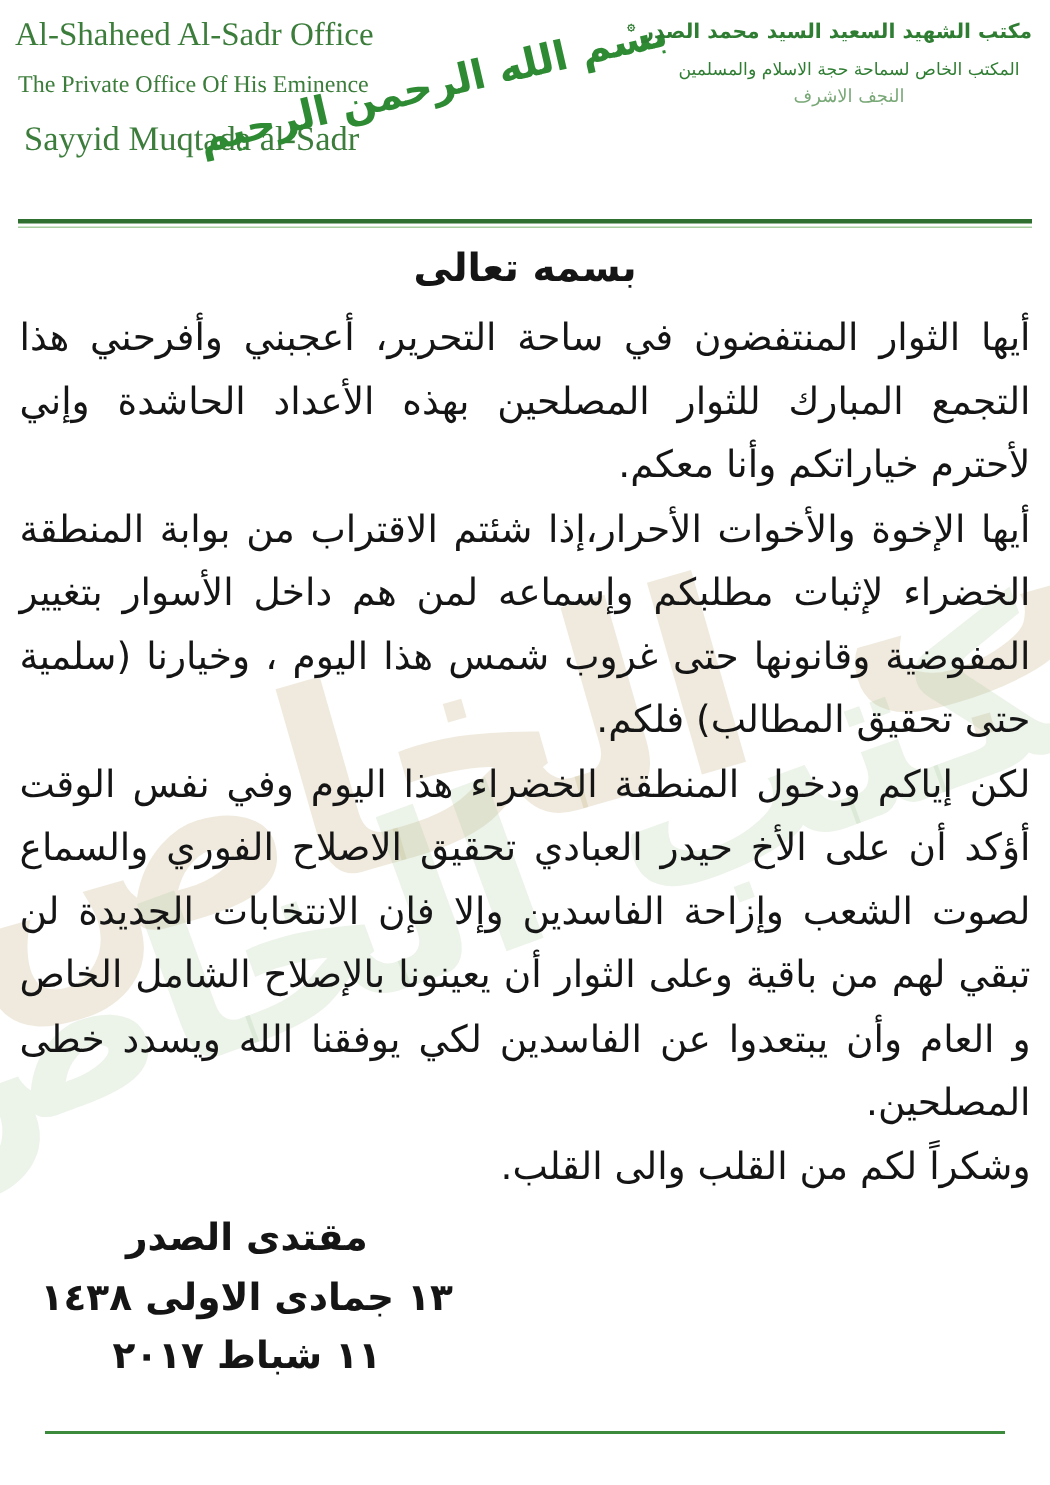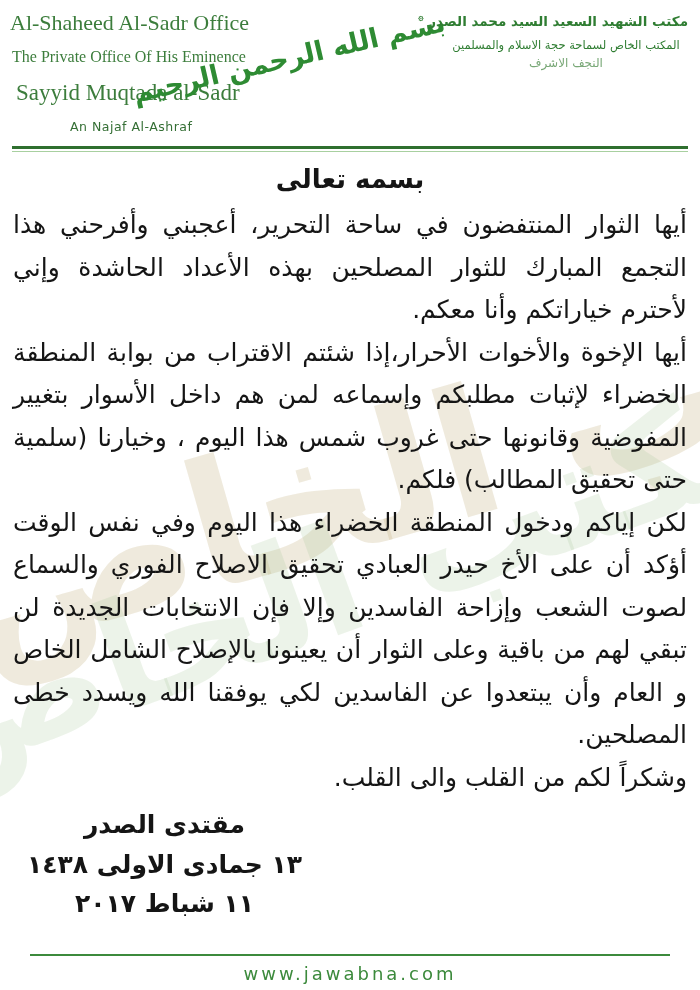--- a/index.html
+++ b/index.html
@@ -104,21 +104,20 @@
   <span class="wm1">المكتب الخاص</span>
   <span class="wm2">المكتب الخاص</span>
 </div>
 
 <div class="header">
 
   <div class="office-en">
     <div class="en1">Al-Shaheed Al-Sadr Office</div>
     <div class="en2">The Private Office Of His Eminence</div>
     <div class="en3">Sayyid Muqtada al-Sadr</div>
-    <div class="en4">An Najaf Al-Ashraf</div>
   </div>
 
   <div class="bismillah">بسم الله الرحمن الرحيم</div>
 
   <div class="office-ar">
     <div class="ar1">
       <span>مكتب الشهيد السعيد السيد محمد الصدر</span>
       <span class="ornament">۞</span>
     </div>
     <div class="ar2">المكتب الخاص لسماحة حجة الاسلام والمسلمين</div>
@@ -139,14 +138,13 @@
 
   <div class="signature">
     <div>مقتدى الصدر</div>
     <div>١٣ جمادى الاولى ١٤٣٨</div>
     <div>١١ شباط ٢٠١٧</div>
   </div>
 </div>
 
 <div class="footer">
   <div class="footer-rule"></div>
-  <div class="footer-site">www.jawabna.com</div>
 </div>
 
 </body></html>

